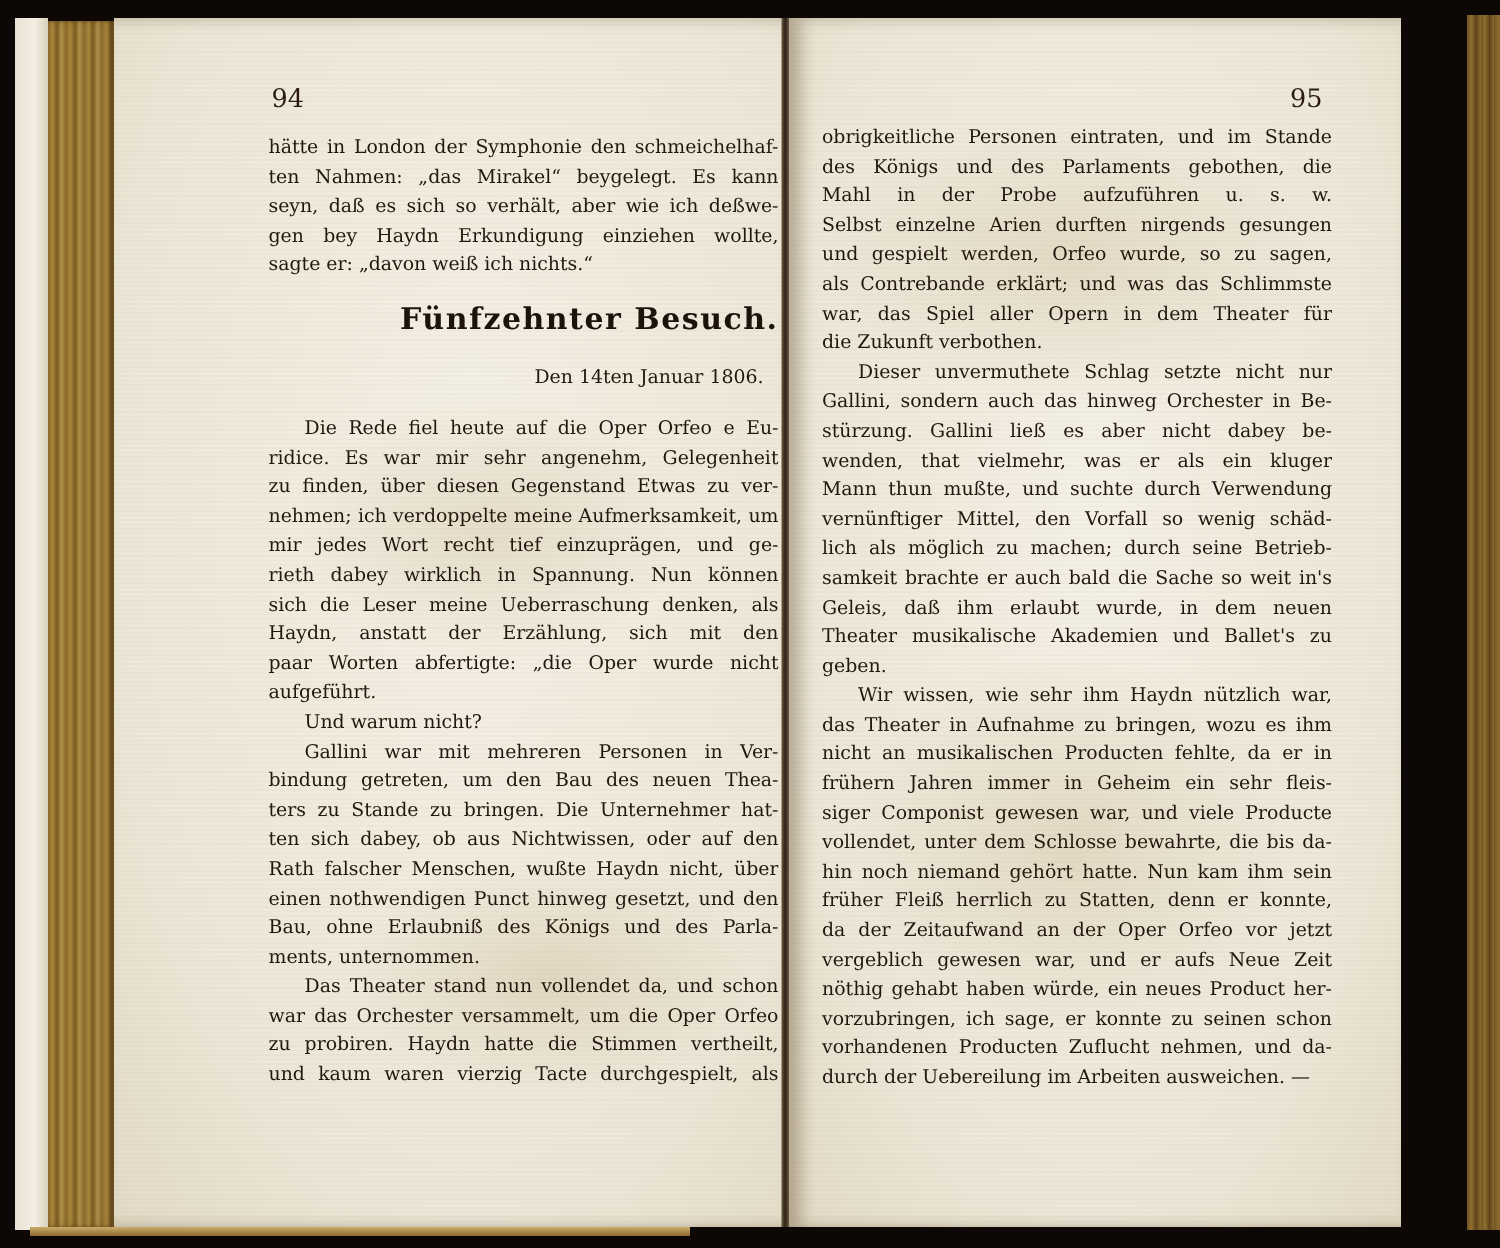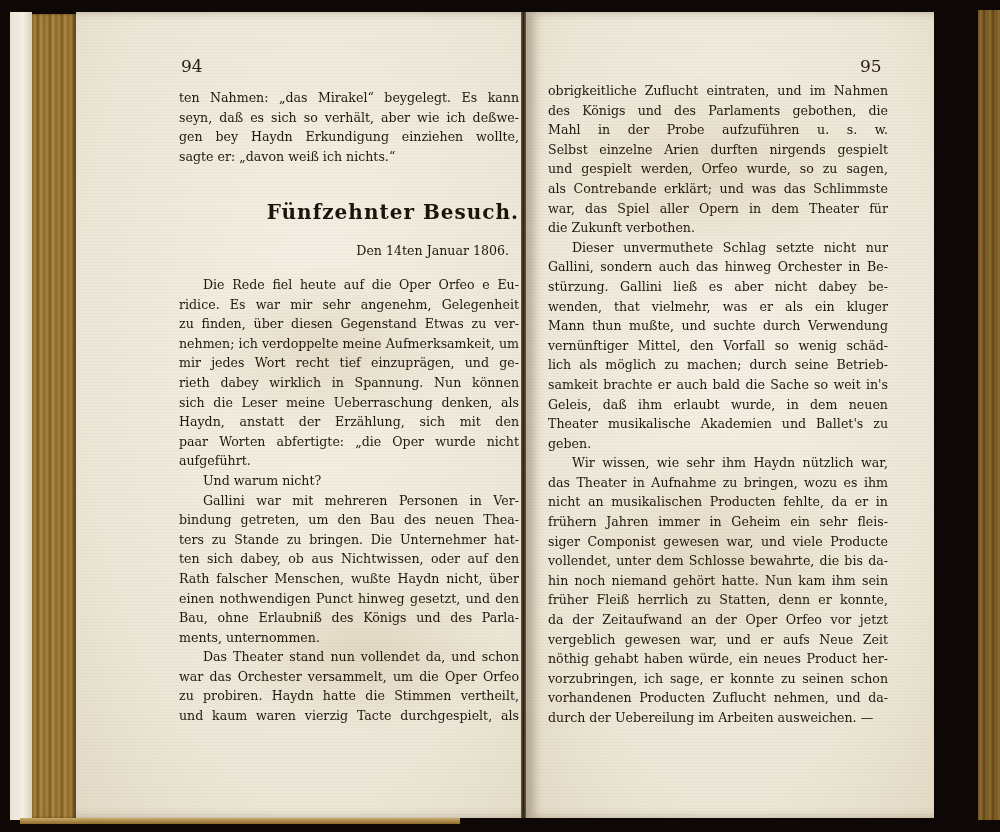--- a/index.html
+++ b/index.html
@@ -79,20 +79,21 @@
   <div class="right-spine"></div>
   <div class="bottom-edge"></div>
 
   <div class="page page-left">
     <div class="stain" style="left:120px; top:250px; width:260px; height:180px;"></div>
     <div class="stain" style="left:150px; top:560px; width:280px; height:160px;"></div>
 
     <div class="page-number">94</div>
 
     <div class="text-block" style="top:76px;">
+      <span class="line">hätte in London der Symphonie den schmeichelhaf-</span>
       <span class="line">ten Nahmen: „das Mirakel“ beygelegt. Es kann</span>
       <span class="line">seyn, daß es sich so verhält, aber wie ich deßwe-</span>
       <span class="line">gen bey Haydn Erkundigung einziehen wollte,</span>
       <span class="line last">sagte er: „davon weiß ich nichts.“</span>
     </div>
   </div>
 
   <div class="chapter-heading" style="left:179px;">Fünfzehnter Besuch.</div>
   <div class="dateline" style="left:179px;">Den 14ten Januar 1806.</div>
 
@@ -124,24 +125,24 @@
 
   <div class="gutter"></div>
 
   <div class="page page-right">
     <div class="stain" style="left:20px; top:60px; width:340px; height:200px;"></div>
     <div class="stain" style="left:40px; top:420px; width:300px; height:260px;"></div>
 
     <div class="page-number">95</div>
 
     <div class="text-block" style="top:69px;">
-      <span class="line">obrigkeitliche Zuflucht eintraten, und im Nahmen</span>
+      <span class="line">obrigkeitliche Personen eintraten, und im Stande</span>
       <span class="line">des Königs und des Parlaments gebothen, die</span>
       <span class="line">Mahl in der Probe aufzuführen u. s. w.</span>
-      <span class="line">Selbst einzelne Arien durften nirgends gespielt</span>
+      <span class="line">Selbst einzelne Arien durften nirgends gesungen</span>
       <span class="line">und gespielt werden, Orfeo wurde, so zu sagen,</span>
       <span class="line">als Contrebande erklärt; und was das Schlimmste</span>
       <span class="line">war, das Spiel aller Opern in dem Theater für</span>
       <span class="line last">die Zukunft verbothen.</span>
       <span class="line indent">Dieser unvermuthete Schlag setzte nicht nur</span>
       <span class="line">Gallini, sondern auch das hinweg Orchester in Be-</span>
       <span class="line">stürzung. Gallini ließ es aber nicht dabey be-</span>
       <span class="line">wenden, that vielmehr, was er als ein kluger</span>
       <span class="line">Mann thun mußte, und suchte durch Verwendung</span>
       <span class="line">vernünftiger Mittel, den Vorfall so wenig schäd-</span>

